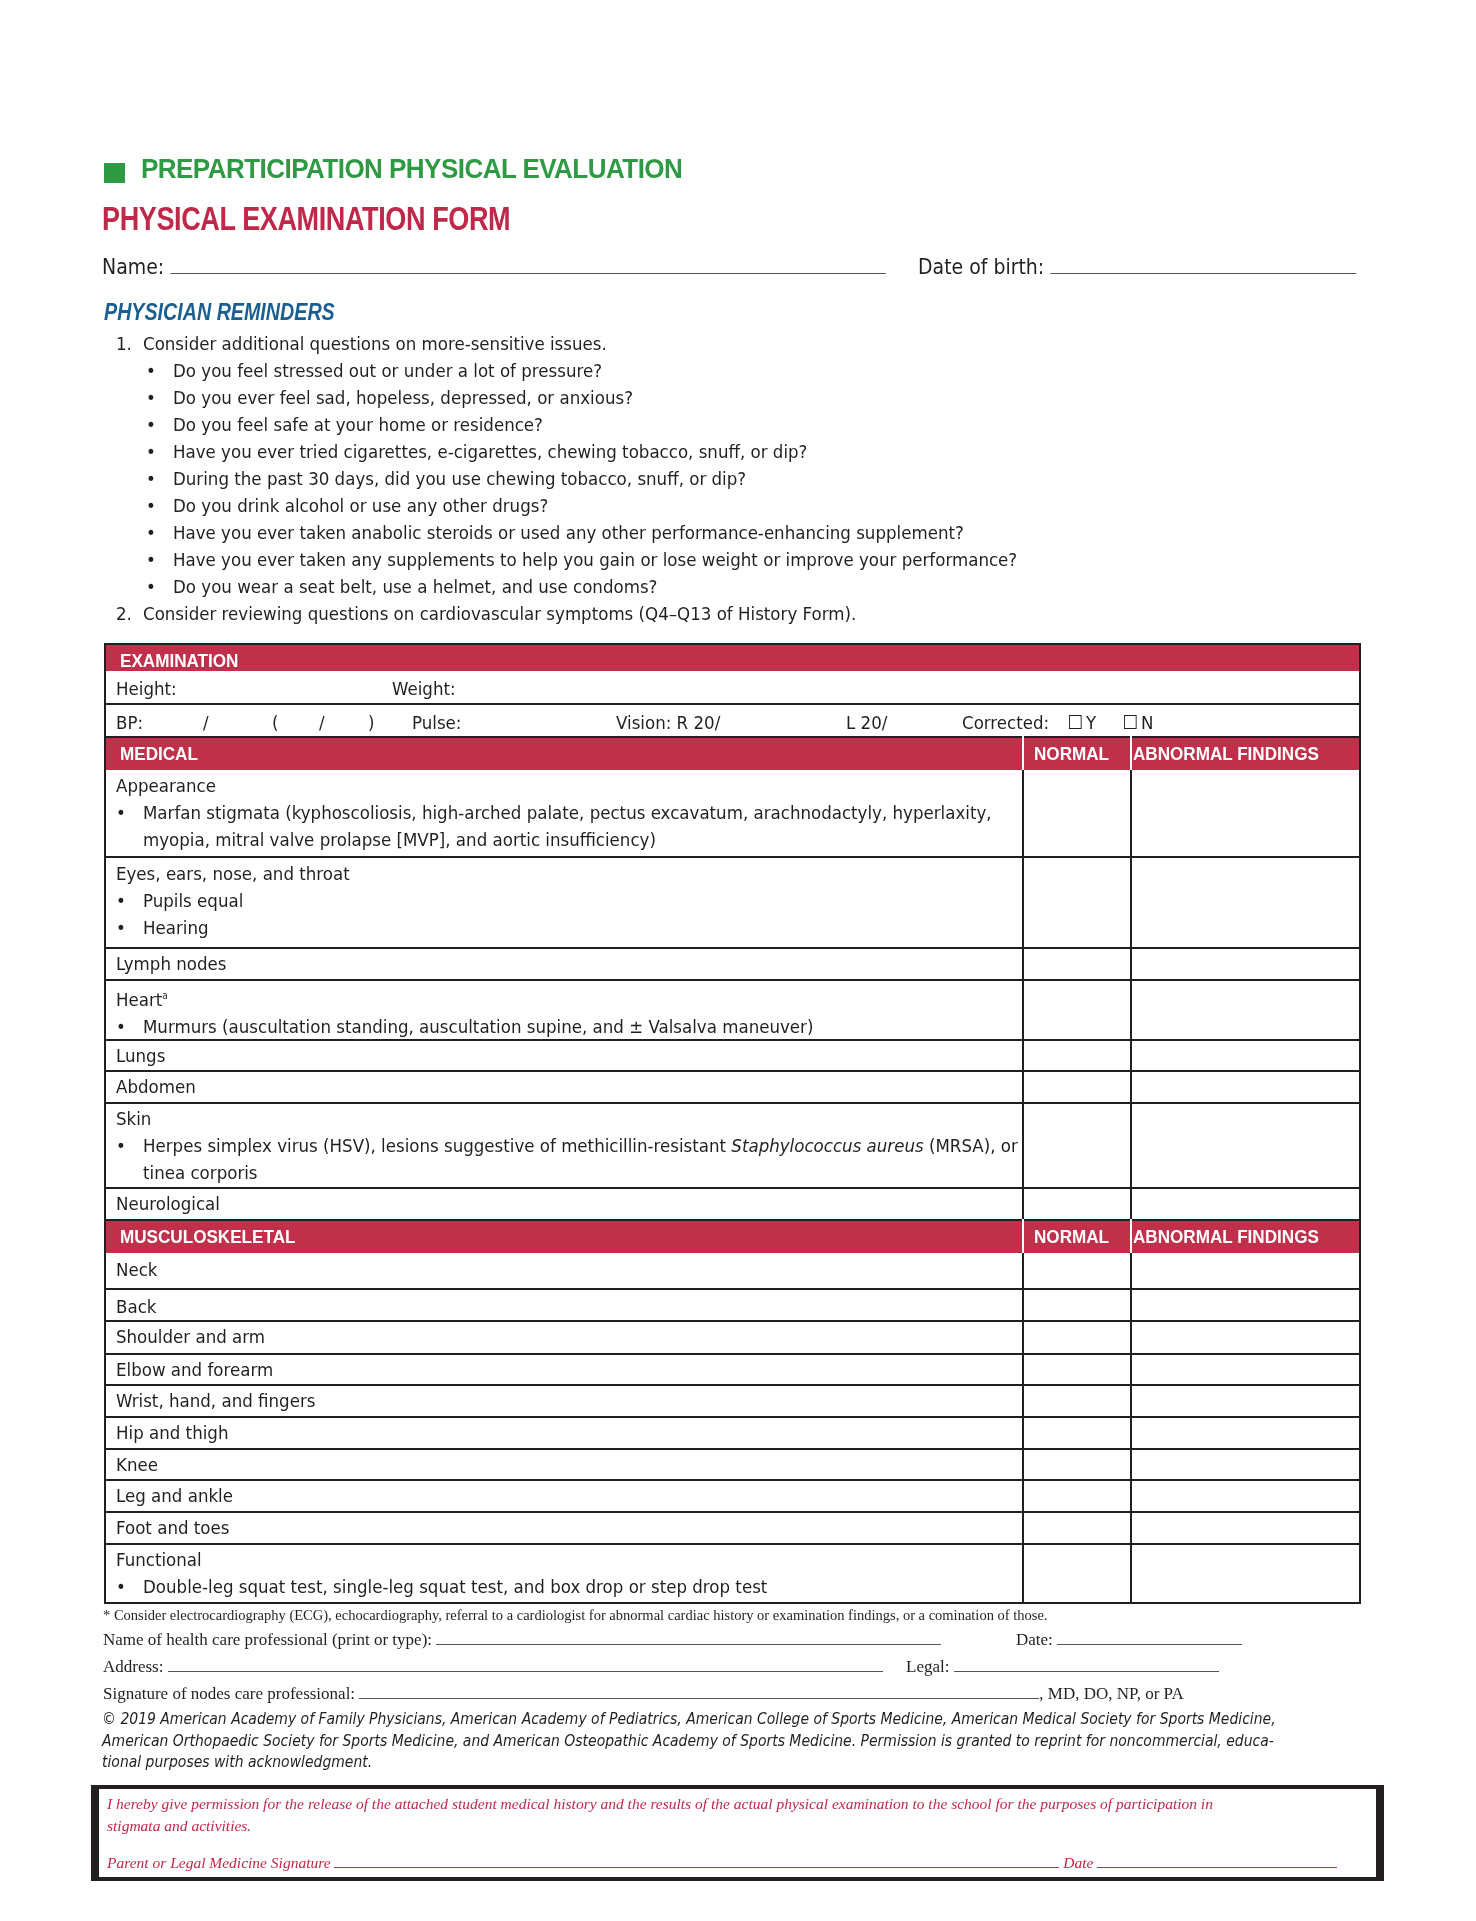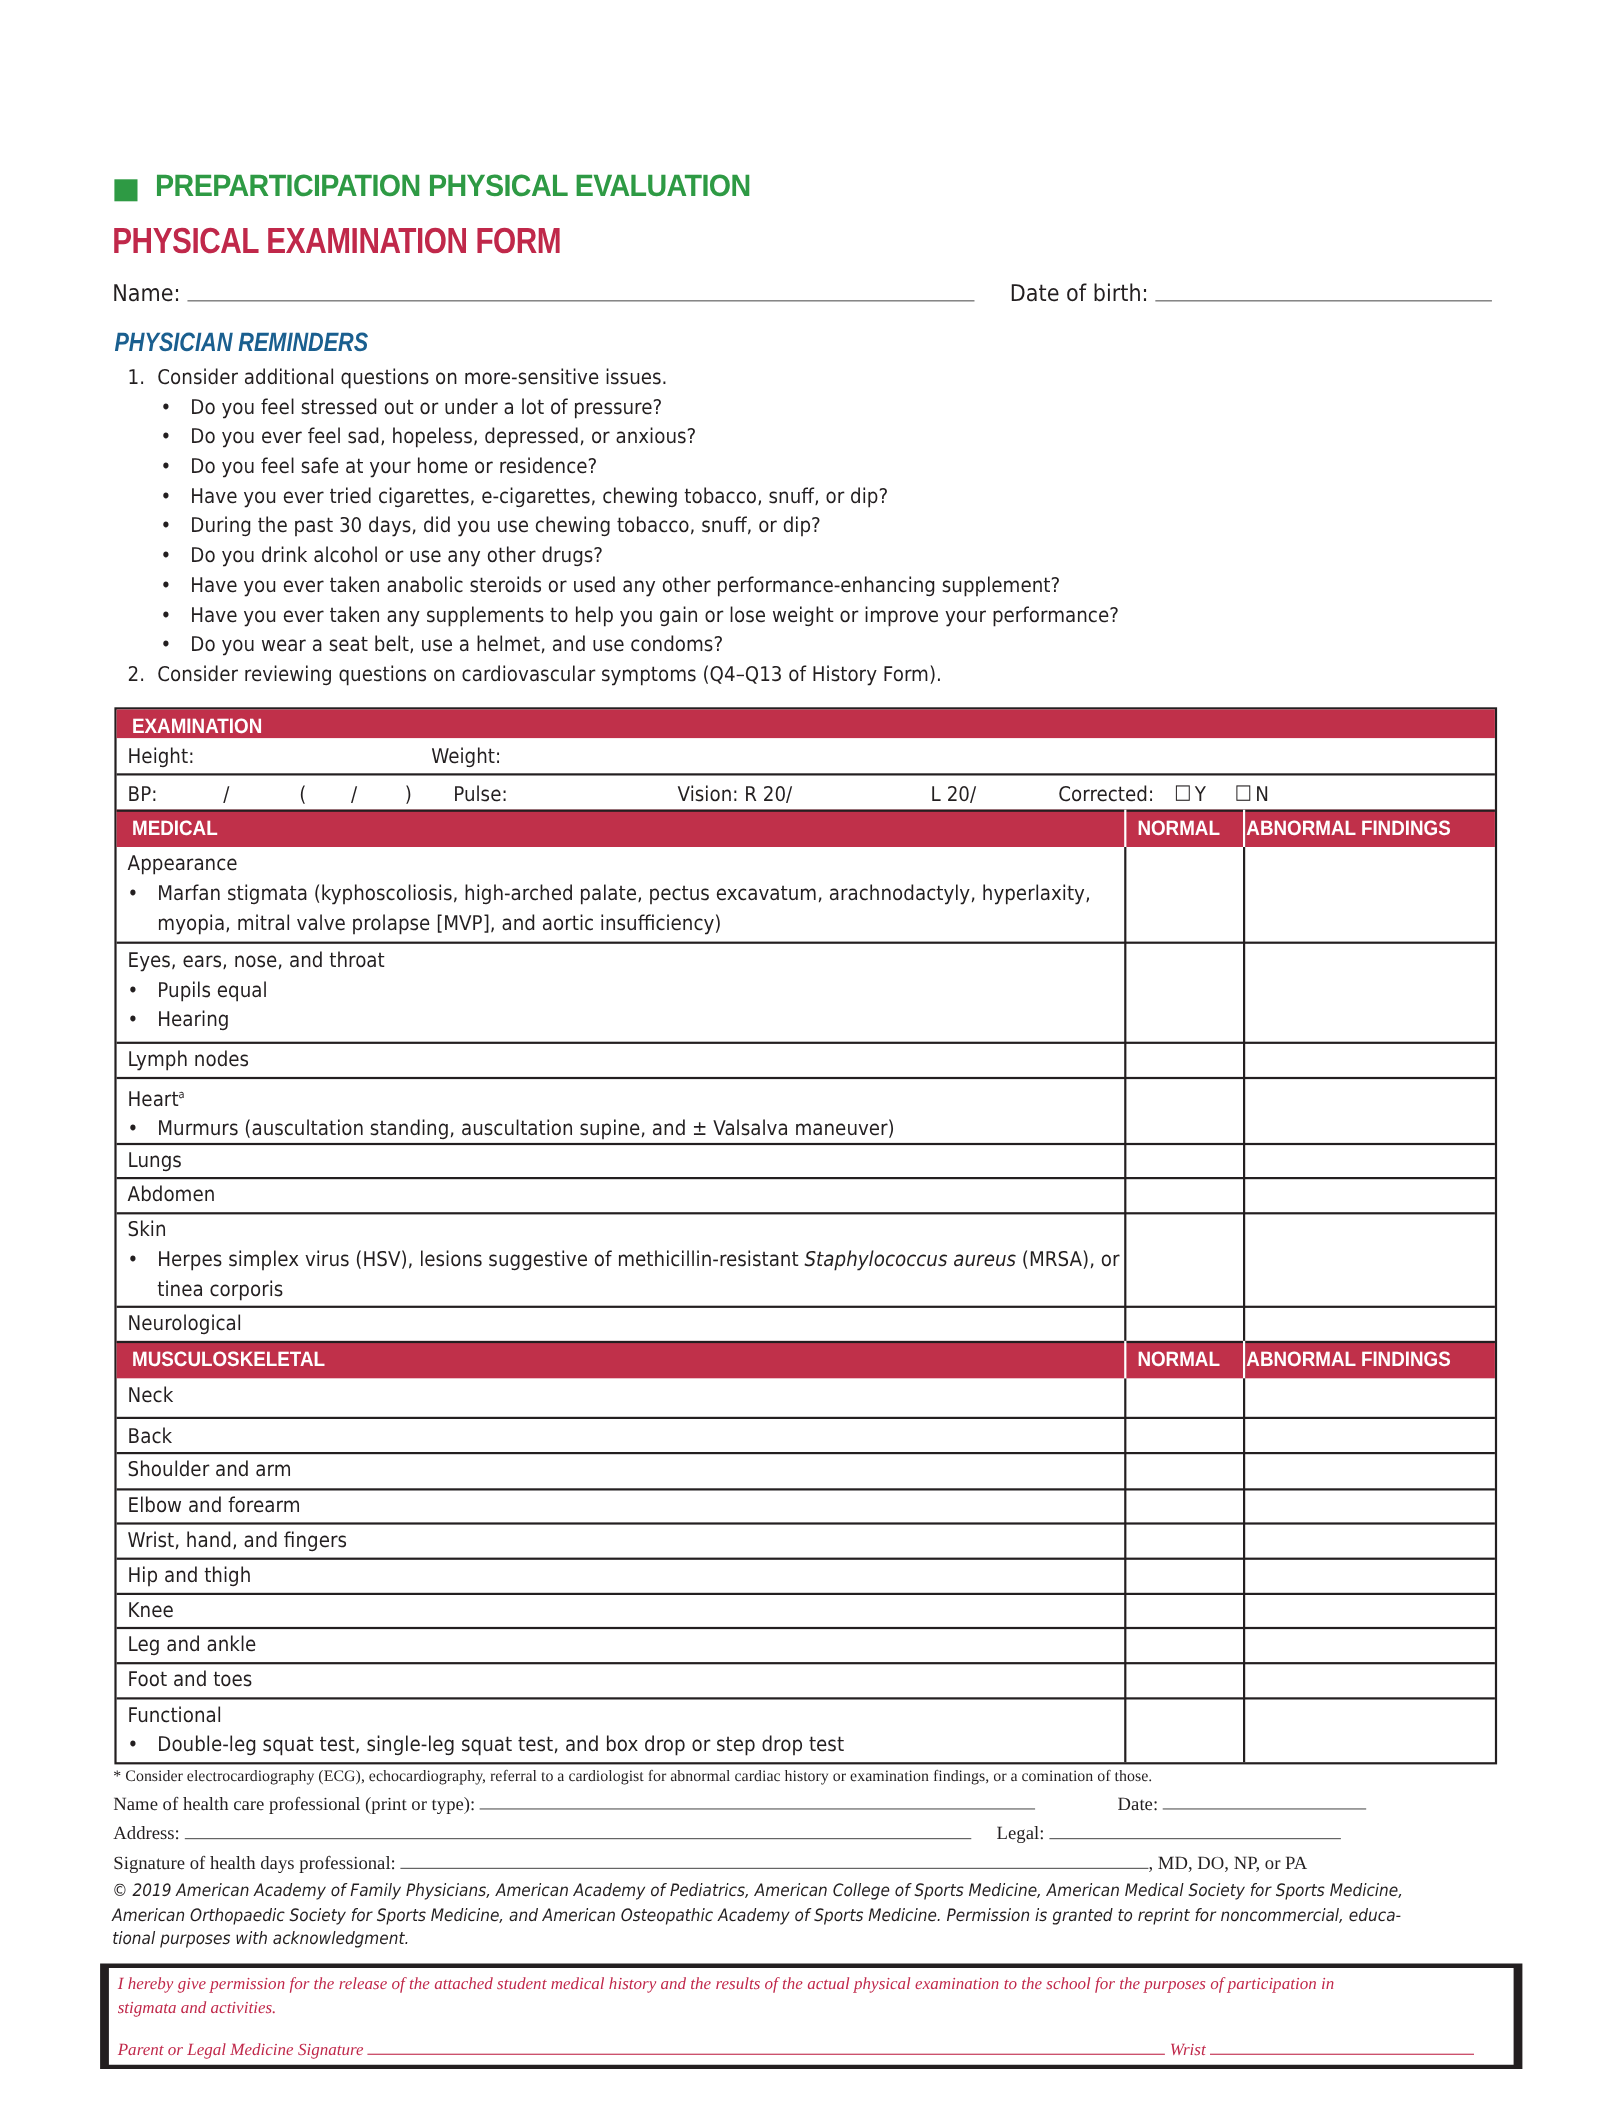--- a/index.html
+++ b/index.html
@@ -194,31 +194,31 @@
 </div>
 <div class="abs serif foot" style="left:103px;top:1657px;">
   <span>Address:</span>
   <span class="uline" style="width:715px;height:14px;"></span>
 </div>
 <div class="abs serif foot" style="left:906px;top:1657px;">
   <span>Legal:</span>
   <span class="uline" style="width:265px;height:14px;"></span>
 </div>
 <div class="abs serif foot" style="left:103px;top:1684px;">
-  <span>Signature of health days professional:</span>
+  <span>Signature of nodes care professional:</span>
   <span class="uline" style="width:680px;height:14px;"></span><span>, MD, DO, NP, or PA</span>
 </div>
 
 <div class="abs copy" style="left:102px;top:1709px;">
   <div>© 2019 American Academy of Family Physicians, American Academy of Pediatrics, American College of Sports Medicine, American Medical Society for Sports Medicine,</div>
   <div>American Orthopaedic Society for Sports Medicine, and American Osteopathic Academy of Sports Medicine. Permission is granted to reprint for noncommercial, educa-</div>
   <div>tional purposes with acknowledgment.</div>
 </div>
 
 <div class="abs perm-box"></div>
 <div class="abs perm" style="left:107px;top:1795px;">I hereby give permission for the release of the attached student medical history and the results of the actual physical examination to the school for the purposes of participation in</div>
 <div class="abs perm" style="left:107px;top:1817px;">stigmata and activities.</div>
 <div class="abs perm" style="left:107px;top:1853px;">
   <span>Parent or Legal Medicine Signature</span>
   <span class="red-line" style="width:725px;"></span>
-  <span>Wrist</span>
+  <span>Date</span>
   <span class="red-line" style="width:240px;"></span>
 </div>
 
 </body></html>

